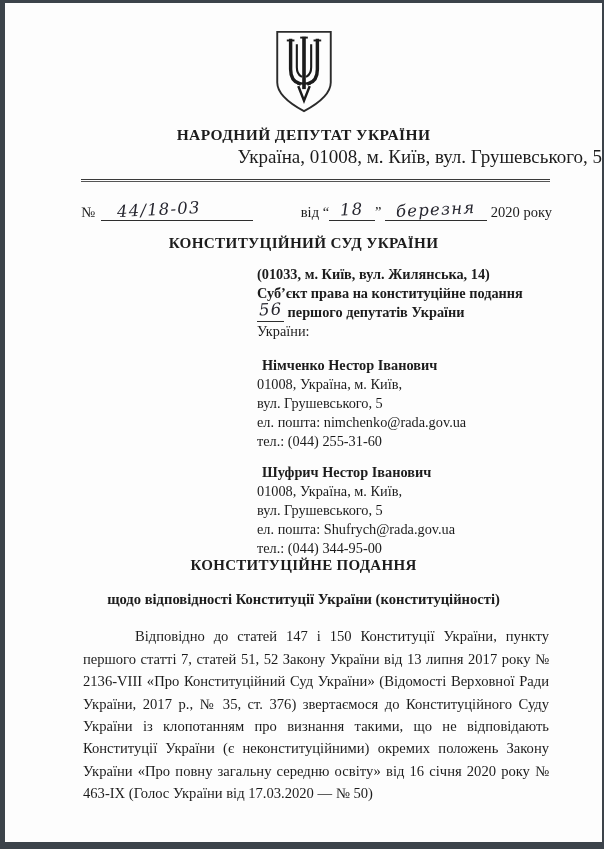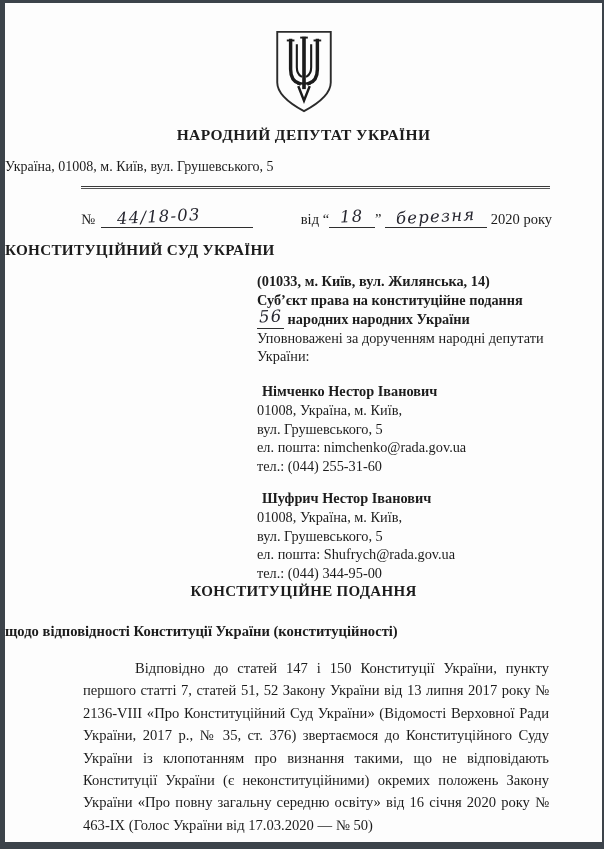--- a/index.html
+++ b/index.html
@@ -16,47 +16,47 @@
     color:#1c1c1c;
     overflow:hidden;
     position:relative;
   }
   .coat { text-align:center; margin-top:26px; }
   .coat svg { display:inline-block; }
   .org-name {
     text-align:center; margin-top:7px;
     font-weight:bold; font-size:15.5px; letter-spacing:0.4px;
   }
-  .org-addr { text-align:left; margin-top:15px; font-size:14px; }
+  .org-addr { text-align:right; margin-top:2px; font-size:19px; }
   .rule {
     margin:11px 52px 0 76px; height:3px;
     border-top:1.6px solid #3a3a3a; border-bottom:1px solid #555;
   }
   .ref-row {
     display:flex; justify-content:space-between; align-items:flex-end;
     margin:13px 50px 0 76px; font-size:14.5px; height:26px;
   }
   .blank { display:inline-block; border-bottom:1.2px solid #2e2e2e; text-align:center; vertical-align:bottom; }
   .blank.num { width:152px; text-align:left; padding-left:16px; margin-left:6px; }
   .blank.day { width:46px; }
   .blank.month { width:102px; }
   .blank.count { width:27px; text-align:left; padding-left:2px; }
   .hand {
     font-family:"DejaVu Serif", serif;
     font-style:italic; color:#26262f;
     letter-spacing:1.2px; font-size:16.5px;
     display:inline-block; transform:rotate(-3deg) translateY(-1px);
   }
-  .ksu-title { text-align:left; margin-top:13px; font-weight:bold; font-size:15.2px; letter-spacing:0.3px; }
+  .ksu-title { text-align:center; margin-top:13px; font-weight:bold; font-size:15.2px; letter-spacing:0.3px; }
   .addr-block { margin:13px 40px 16px 252px; font-size:14.3px; line-height:18.6px; }
   .addr-block .b { font-weight:bold; }
   .deputy { margin:13px 40px 0 252px; font-size:14.3px; line-height:18.8px; }
   .deputy .name { font-weight:bold; padding-left:5px; }
   .doc-title { text-align:center; font-weight:bold; font-size:15px; letter-spacing:0.3px; }
-  .doc-subtitle { text-align:left; margin-top:21px; font-weight:bold; font-size:14.6px; line-height:21px; }
+  .doc-subtitle { text-align:center; margin-top:15px; font-weight:bold; font-size:14.6px; line-height:21px; }
   .body-par {
     margin:15px 53px 0 78px;
     font-size:14.6px; line-height:22.4px;
     text-align:justify; text-indent:52px;
   }
 </style>
 </head>
 <body>
 
 <div class="canvas">
@@ -99,23 +99,22 @@
       </span>
     </div>
 
     <div class="ksu-title">КОНСТИТУЦІЙНИЙ СУД УКРАЇНИ</div>
 
     <div class="addr-block">
       <div class="b">(01033, м. Київ, вул. Жилянська, 14)</div>
       <div class="b">Суб’єкт права на конституційне подання</div>
       <div>
         <span class="blank count"><span class="hand">56</span></span>
-        <span class="b">народних народних України</span>
+        <span class="b">першого депутатів України</span>
       </div>
-      <div>Уповноважені за дорученням народні депутати</div>
       <div>України:</div>
     </div>
 
     <div class="deputy">
       <div class="name">Німченко Нестор Іванович</div>
       <div>01008, Україна, м. Київ,</div>
       <div>вул. Грушевського, 5</div>
       <div>ел. пошта:  nimchenko@rada.gov.ua</div>
       <div>тел.: (044) 255-31-60</div>
     </div>

